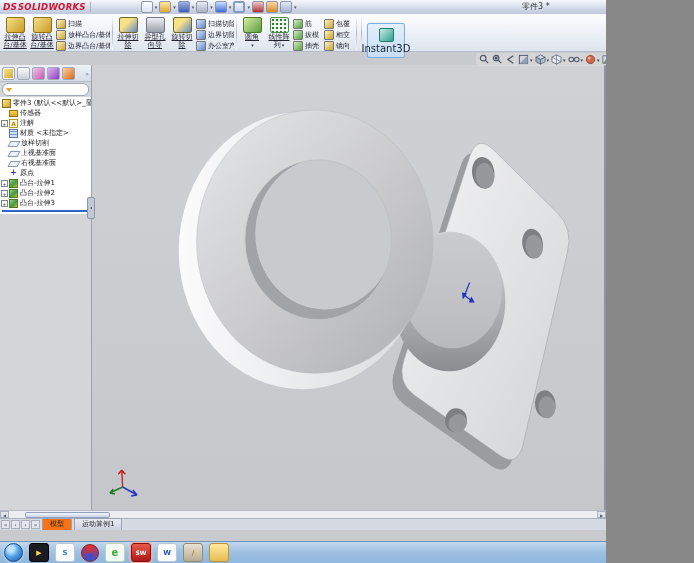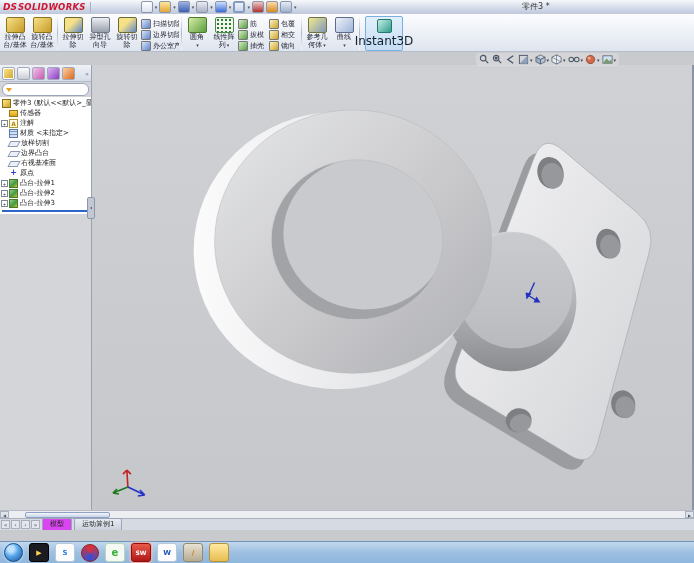--- a/index.html
+++ b/index.html
@@ -1,16 +1,16 @@
 <!DOCTYPE html>
 <html><head>
 <meta charset="utf-8">
 <style>
   html,body{margin:0;padding:0;background:#888;}
-  #app{position:relative;width:694px;height:563px;overflow:hidden;
+  #app{position:relative;width:606px;height:563px;overflow:hidden;
        font-family:"DejaVu Sans",sans-serif;background:#c9cacd;
        -webkit-font-smoothing:antialiased;}
   
   .titlebar{position:absolute;top:0;left:0;right:0;height:14px;
     background:linear-gradient(#f6f8fb,#cdd5e5 70%,#bfc9dd);
     border-bottom:1px solid #98a0b2;display:flex;align-items:center;}
   .brand{display:flex;align-items:center;margin-left:3px;}
   .brand-mark{color:#cf1430;font:bold italic 9px/10px "DejaVu Sans",sans-serif;margin-right:1px;}
   .brand-name{color:#cf1430;font:bold italic 8.5px/10px "DejaVu Sans",sans-serif;letter-spacing:.3px;}
   .tb-sep{width:1px;height:10px;background:#aab2c2;margin:0 4px;}
@@ -38,35 +38,35 @@
   .ri{width:17px;height:14px;border-radius:2px;margin-bottom:1px;}
   .ri-gold{background:linear-gradient(135deg,#f6e187,#c89b28);border:1px solid #8f7318;}
   .ri-goldb{background:linear-gradient(135deg,#f6e187 40%,#5f86c8);border:1px solid #6d6a30;}
   .ri-hole{background:linear-gradient(#eceef2,#98a0ac);border:1px solid #6f7788;}
   .ri-fillet{background:linear-gradient(135deg,#d8eca8,#5a9e3c);border:1px solid #4c7a2c;}
   .ri-pattern{background-color:#eef6ee;border:1px solid #4c8a4c;
     background-image:radial-gradient(#2f7a2f 1px,transparent 1.2px);background-size:4px 4px;}
   .ri-ref{background:linear-gradient(135deg,#f0e890,#8098b8);border:1px solid #73713c;}
   .ri-curve{background:linear-gradient(135deg,#eef2fa,#9fb4d8);border:1px solid #5c6c8a;}
   .ri-i3d{width:13px;height:12px;background:linear-gradient(135deg,#c6ece4,#2e9e8f);border:1px solid #22786c;}
-  .lline{display:block;white-space:nowrap;}
+  .lline{display:block;white-space:nowrap;text-decoration:underline;}
   .l2wrap{display:flex;align-items:center;gap:1px;justify-content:center;}
   .dcaret{font-size:5px;color:#445;}
   .rstack{display:flex;flex-direction:column;justify-content:flex-start;padding-top:3px;}
   .rsmall{display:flex;align-items:center;gap:2px;height:11px;font-size:7px;color:#223;white-space:nowrap;overflow:hidden;cursor:default;}
   .si{width:8px;height:8px;border-radius:1px;border:1px solid #777;flex:none;}
   .si-gold{background:linear-gradient(135deg,#fff3c0,#caa22c);}
   .si-blue{background:linear-gradient(135deg,#d8e4fa,#5f86c8);}
   .si-green{background:linear-gradient(135deg,#d4ecc4,#55a040);}
   .st-wide{width:54px;}
   .st-mid{width:38px;}
   .st-narrow{width:30px;}
   .i3d-btn{display:flex;flex-direction:column;align-items:center;justify-content:center;width:36px;height:33px;
-    margin-top:1px;margin-left:3px;background:linear-gradient(#e3f0fb,#c6ddf3);
-    border:1px solid #7ab0e0;border-radius:2px;font-size:12px;color:#123;cursor:default;}
+    margin-top:8px;margin-left:3px;background:linear-gradient(#e3f0fb,#c6ddf3);
+    border:1px solid #7ab0e0;border-radius:2px;font-size:10px;color:#123;cursor:default;}
   
   .cmdtabs{position:absolute;top:52px;left:0;right:0;height:13px;
     background:linear-gradient(#e4e9f2,#d0d7e4);border-bottom:1px solid #99a3b5;display:flex;align-items:flex-end;}
   .ctab{height:12px;padding:0 6px;font-size:7.5px;line-height:12px;color:#39465c;
     border:1px solid #9aa4b6;border-bottom:none;border-radius:2px 2px 0 0;margin-left:2px;
     background:linear-gradient(#eef1f7,#ccd4e3);cursor:default;white-space:nowrap;}
   .ctab.active{background:#f7f9fc;color:#111;border-color:#8a94a8;}
   
   .headsup{position:absolute;top:53px;left:476px;height:13px;display:flex;align-items:center;gap:2px;
     padding:0 3px;background:rgba(255,255,255,.22);border-radius:3px;z-index:30;}
@@ -118,21 +118,21 @@
     box-sizing:border-box;display:flex;align-items:center;}
   .harrow{width:9px;height:7px;font-size:4px;line-height:7px;text-align:center;color:#556;background:#dfe3ea;border:1px solid #aab2c0;box-sizing:border-box;}
   .harrow.right{margin-left:auto;}
   .hthumb{position:absolute;left:25px;top:1px;width:85px;height:6px;background:linear-gradient(#f4f7fb,#c6d2e8);border:1px solid #8fa0c0;border-radius:2px;box-sizing:border-box;}
   .doctabs{position:absolute;top:518px;left:0;right:0;height:12px;background:#d6dae2;border-top:1px solid #aab0bc;
     display:flex;align-items:flex-end;box-sizing:border-box;}
   .dnav{width:9px;height:9px;margin:0 0 1px 1px;background:#e4e7ed;border:1px solid #a8aeba;
     font-size:6px;line-height:8px;text-align:center;color:#445;box-sizing:border-box;}
   .dtab{height:11px;padding:0 7px;font-size:7px;line-height:11px;color:#222;margin-left:2px;
     border:1px solid #9aa4b6;border-bottom:none;border-radius:2px 2px 0 0;background:linear-gradient(#e7ebf2,#ccd2de);white-space:nowrap;cursor:default;}
-  .dtab.active{background:#d946ef;text-align:right;}
+  .dtab.active{background:#f97316;text-align:right;}
   .statusbar{position:absolute;top:530px;left:0;right:0;height:11px;
     background:linear-gradient(#f2f4f8,#d7dbe3);border-top:1px solid #a8aeba;
     font-size:7.5px;color:#222;line-height:11px;padding-left:3px;box-sizing:border-box;}
   
   .taskbar{position:absolute;top:541px;left:0;right:0;height:22px;
     background:linear-gradient(#c2d8ee,#9dc0e2 50%,#8fb6dc);border-top:1px solid #6f93b8;
     display:flex;align-items:center;gap:6px;padding-left:4px;box-sizing:border-box;}
   .start{width:17px;height:17px;border-radius:50%;
     background:radial-gradient(circle at 35% 30%,#bfe3ff 0 18%,#5aa5e8 45%,#1d5fa8 90%);
     border:1px solid #1a4e8c;box-shadow:0 0 3px #d8ecff;}
@@ -185,20 +185,34 @@
       <div class="rlarge">
         <span class="ri ri-gold"></span>
         <span class="lline">拉伸凸</span>
         <span class="lline">台/基体</span>
       </div>
       <div class="rlarge">
         <span class="ri ri-gold"></span>
         <span class="lline">旋转凸</span>
         <span class="lline">台/基体</span>
       </div>
+      <div class="rstack st-wide">
+        <div class="rsmall">
+            <span class="si si-gold"></span>
+            <span>扫描</span>
+          </div>
+        <div class="rsmall">
+            <span class="si si-gold"></span>
+            <span>放样凸台/基体</span>
+          </div>
+        <div class="rsmall">
+            <span class="si si-gold"></span>
+            <span>边界凸台/基体</span>
+          </div>
+      </div>
     </div>
     <div class="gsep"></div>
     <div class="rgroup">
       <div class="rlarge">
         <span class="ri ri-goldb"></span>
         <span class="lline">拉伸切</span>
         <span class="lline">除</span>
       </div>
       <div class="rlarge">
         <span class="ri ri-hole"></span>
@@ -266,38 +280,20 @@
             <span class="si si-gold"></span>
             <span>相交</span>
           </div>
         <div class="rsmall">
             <span class="si si-gold"></span>
             <span>镜向</span>
           </div>
       </div>
     </div>
     <div class="gsep"></div>
-    <div class="rgroup">
-      <div class="rlarge">
-        <span class="ri ri-ref"></span>
-        <span class="lline">参考几</span>
-        <span class="l2wrap">
-            <span>何体</span>
-            <span class="dcaret">▾</span>
-          </span>
-      </div>
-      <div class="rlarge">
-        <span class="ri ri-curve"></span>
-        <span class="lline">曲线</span>
-        <span class="l2wrap">
-            <span></span>
-            <span class="dcaret">▾</span>
-          </span>
-      </div>
-    </div>
     <div class="gsep"></div>
     <div class="i3d-btn">
       <span class="ri ri-i3d"></span>
       <span>Instant3D</span>
     </div>
   </div>
 
 
   <div class="headsup">
     <span class="hbtn">
@@ -399,21 +395,21 @@
         <span class="tlabel">材质 &lt;未指定&gt;</span>
       </div>
       <div class="trow">
         <span class="exp-sp"></span>
         <span class="ic ic-plane"></span>
         <span class="tlabel">放样切割</span>
       </div>
       <div class="trow">
         <span class="exp-sp"></span>
         <span class="ic ic-plane"></span>
-        <span class="tlabel">边界凸台</span>
+        <span class="tlabel">上视基准面</span>
       </div>
       <div class="trow">
         <span class="exp-sp"></span>
         <span class="ic ic-plane"></span>
         <span class="tlabel">右视基准面</span>
       </div>
       <div class="trow">
         <span class="exp-sp"></span>
         <span class="ic ic-origin"></span>
         <span class="tlabel">原点</span>

